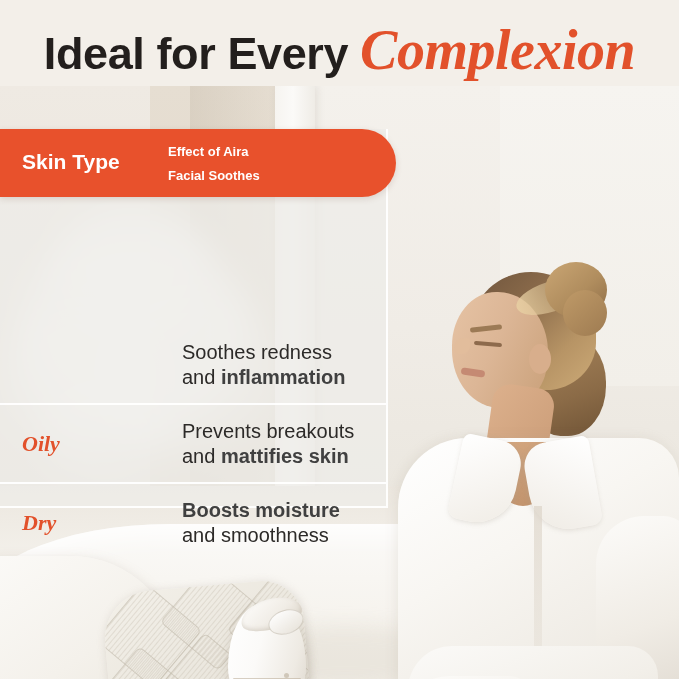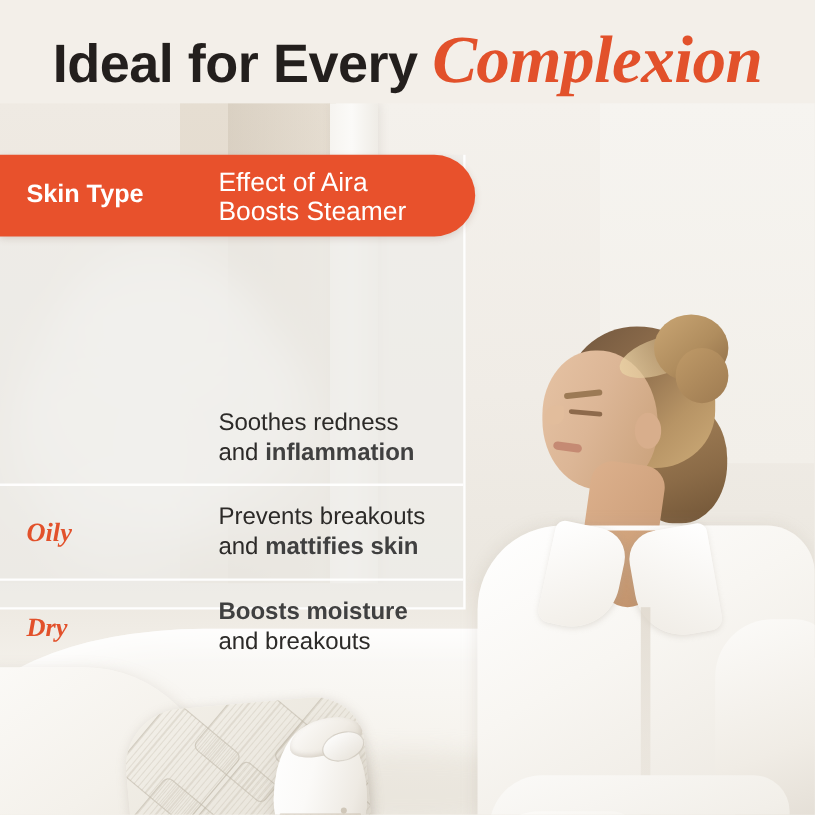--- a/index.html
+++ b/index.html
@@ -148,21 +148,21 @@
 
   
   .panel{position:absolute;left:0;top:129px;width:386px;height:377px;
     background:rgba(238,236,232,.80);
     border-right:2px solid rgba(255,255,255,.92);
     border-bottom:2px solid rgba(255,255,255,.92);}
   .thead{position:absolute;left:0;top:129px;width:396px;height:68px;
     background:#e8512c;border-radius:0 40px 40px 0;
     box-shadow:0 2px 6px rgba(120,80,60,.18);}
   .th-skin{position:absolute;left:22px;top:150px;font-size:21px;font-weight:700;color:#fff;}
-  .th-eff{position:absolute;left:182px;top:140px;font-size:22px;font-weight:400;color:#fff;
+  .th-eff{position:absolute;left:168px;top:140px;font-size:13px;font-weight:700;color:#fff;
     line-height:24px;}
 
   .rows{position:absolute;left:0;top:197px;width:386px;}
   .row{position:relative;height:77px;}
   .row+.row{border-top:2px solid rgba(255,255,255,.95);}
   .cell-type{position:absolute;left:22px;top:50%;transform:translateY(-50%);
     font-family:"Liberation Serif","DejaVu Serif",serif;font-style:italic;font-weight:700;
     font-size:22px;color:#e2512b;white-space:nowrap;}
   .cell-eff{position:absolute;left:182px;top:50%;transform:translateY(-50%);
     font-size:20px;color:#2c2a28;line-height:25px;white-space:nowrap;}
@@ -250,26 +250,26 @@
           <div class="cell-type">Oily</div>
           <div class="cell-eff">
             <div>Prevents breakouts</div>
             <div>and <b>mattifies skin</b></div>
           </div>
         </div>
         <div class="row">
           <div class="cell-type">Dry</div>
           <div class="cell-eff">
             <div><b>Boosts moisture</b></div>
-            <div>and breakouts</div>
+            <div>and smoothness</div>
           </div>
         </div>
       </div>
   </div>
 
   <div class="thead"></div>
   <div class="th-skin">Skin Type</div>
   <div class="th-eff">
     <div>Effect of Aira</div>
-    <div>Boosts Steamer</div>
+    <div>Facial Soothes</div>
   </div>
 
 </div>
 
 </body></html>

